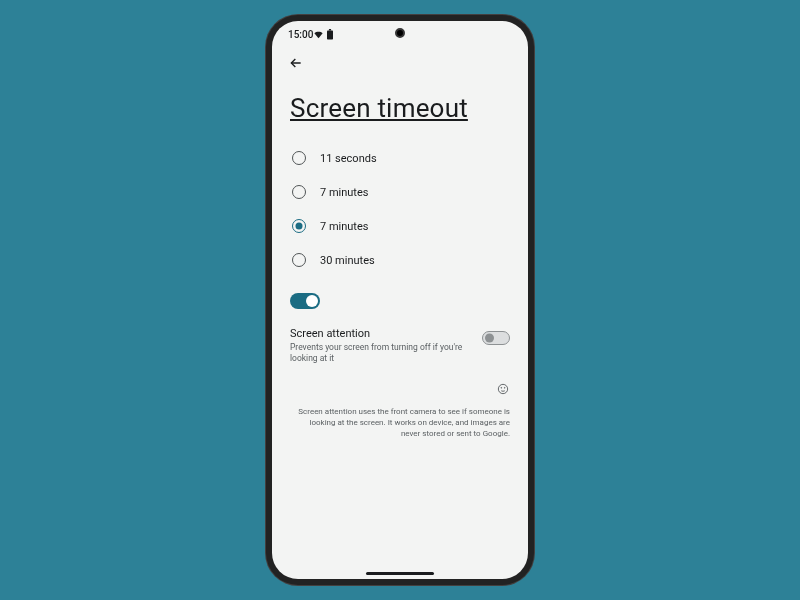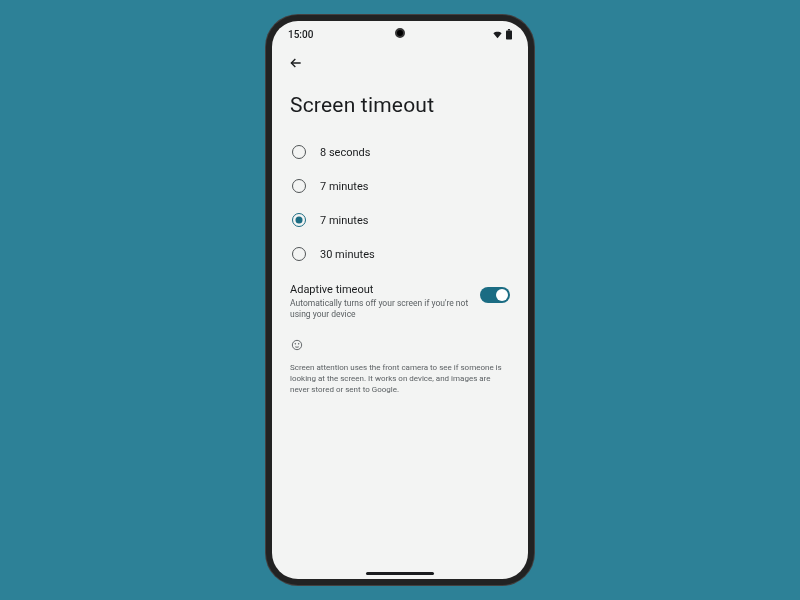--- a/index.html
+++ b/index.html
@@ -44,21 +44,21 @@
     background: #000;
     border-radius: 50%;
     border: 2px solid #363636;
     z-index: 5;
   }
 
   .status-bar {
     height: 26px;
     display: flex;
     align-items: center;
-    justify-content: space-between;
+    justify-content: flex-start;
     padding: 8px 16px;
     font-size: 10px;
     font-weight: 500;
     color: #1a1c1e;
   }
   .status-right { display:flex; align-items:center; gap:3px; }
   .wifi-icon { width: 11px; height: 11px; }
   .batt-icon { width: 6px; height: 10px; }
 
   .nav-row {
@@ -68,24 +68,25 @@
     width: 24px; height: 24px;
     display:flex; align-items:center; justify-content:center;
     border-radius: 50%;
   }
   .back-btn svg { width: 16px; height: 16px; }
 
   .content {
     padding: 0 18px;
   }
   .title {
-    font-size: 21px;
+    font-size: 26px;
     font-weight: 400;
     margin: 14px 0 18px 0;
     letter-spacing: 0.2px;
+    text-decoration: underline;
   }
 
   .radio-row {
     display:flex; align-items:center;
     gap: 14px;
     padding: 10px 2px;
     font-size: 11px;
     color: #1a1c1e;
   }
   .radio {
@@ -152,20 +153,21 @@
     position: absolute;
     left: 2px; top: 50%;
     transform: translateY(-50%);
     width: 9px; height: 9px;
     background: #8d9193;
     border-radius: 50%;
   }
 
   .info-block {
     margin-top: 10px;
+    text-align: right;
   }
   .info-icon {
     margin-bottom: 6px;
   }
   .info-icon svg { width: 14px; height: 14px; }
   .info-text {
     font-size: 8px;
     line-height: 1.4;
     color: #5a5f62;
   }
@@ -212,44 +214,47 @@
         </svg>
       </div>
     </div>
 
     <div class="content">
       <div class="title">Screen timeout</div>
 
       <div id="radio-list">
           <div class="radio-row">
             <div class="radio"></div>
-            <span>8 seconds</span>
+            <span>11 seconds</span>
           </div>
           <div class="radio-row">
             <div class="radio"></div>
             <span>7 minutes</span>
           </div>
           <div class="radio-row">
             <div class="radio selected"></div>
             <span>7 minutes</span>
           </div>
           <div class="radio-row">
             <div class="radio"></div>
             <span>30 minutes</span>
           </div>
         </div>
 
       <div class="setting-row">
+        <div id="toggle-adaptive" class="toggle on"></div>
+      </div>
+
+      <div class="setting-row">
         <div class="setting-text">
-          <div class="setting-title">Adaptive timeout</div>
-          <div class="setting-sub">Automatically turns off your screen if you're not using your device</div>
+          <div class="setting-title">Screen attention</div>
+          <div class="setting-sub">Prevents your screen from turning off if you're looking at it</div>
         </div>
-        <div id="toggle-adaptive" class="toggle on"></div>
-      </div>
-
+        <div id="toggle-attention" class="toggle off"></div>
+      </div>
 
       <div class="info-block">
         <div class="info-icon">
           <svg viewBox="0 0 24 24" fill="none" stroke="#5a5f62" stroke-width="1.6">
             <circle cx="12" cy="12" r="8"></circle>
             <circle cx="9" cy="10" r="0.6" fill="#5a5f62"></circle>
             <circle cx="15" cy="10" r="0.6" fill="#5a5f62"></circle>
             <path d="M9 15c1 1 5 1 6 0"></path>
           </svg>
         </div>

